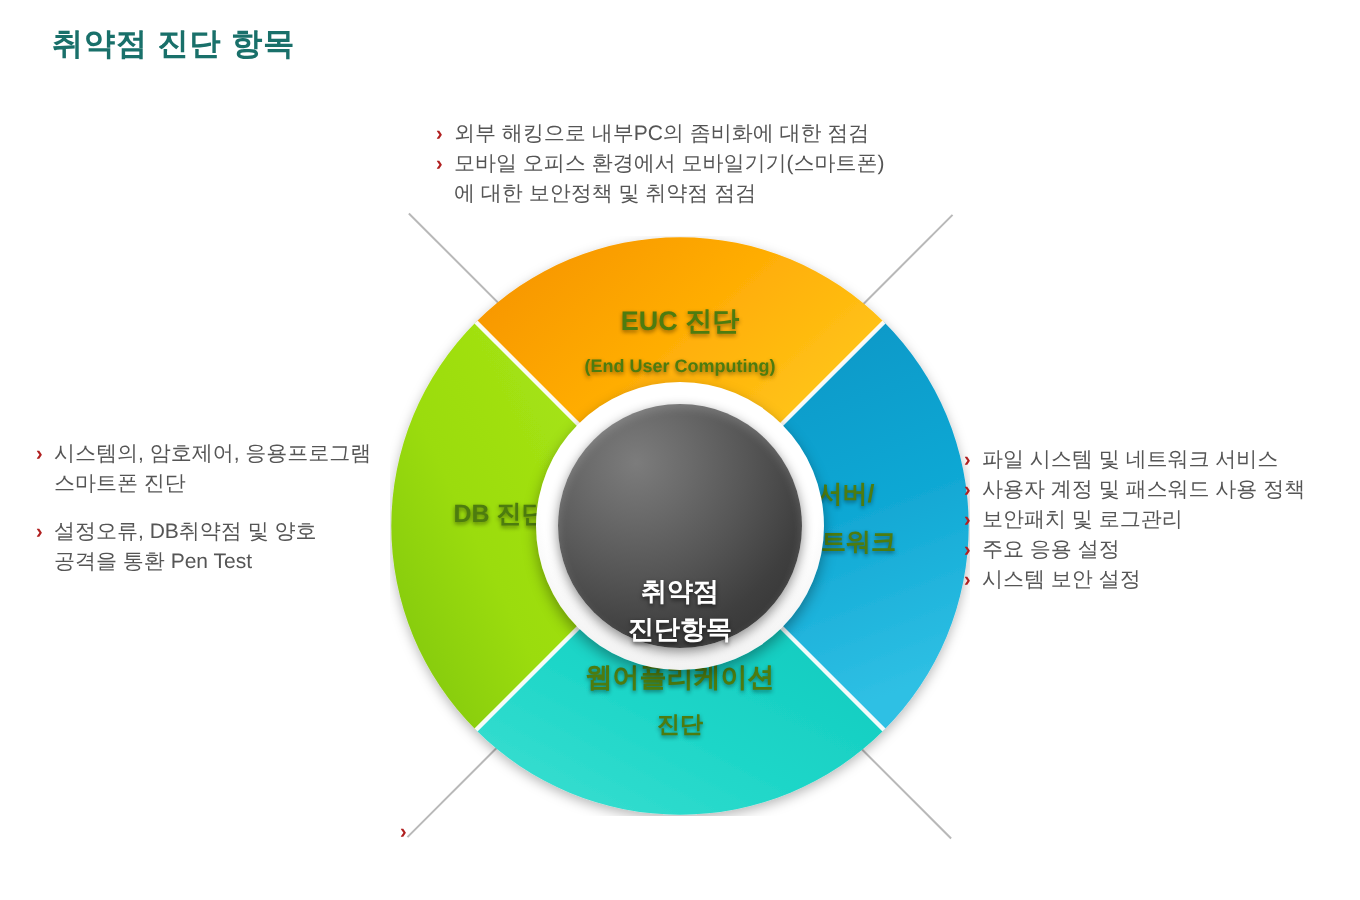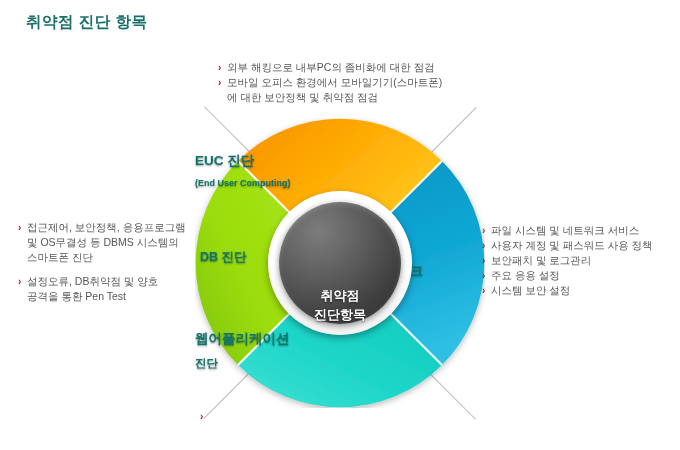--- a/index.html
+++ b/index.html
@@ -39,21 +39,21 @@
   #note-bottom{left:200px;top:409px;}
 
   
   .conn{position:absolute;background:#b8b8b8;height:1px;transform-origin:0 0;}
 
   
   .donut-wrap{position:absolute;left:195px;top:118px;width:290px;height:290px;}
   .donut{position:absolute;left:0;top:0;width:290px;height:290px;}
 
   .seg-label{
-    position:absolute;color:#0f766e;
+    position:absolute;color:#4d7c0f;text-align:center;
     text-shadow:0 1px 2px rgba(0,0,0,0.45);
     font-weight:bold;pointer-events:none;white-space:nowrap;
   }
   .seg-label .sub{display:block;font-size:9px;font-weight:bold;margin-top:8px;}
   #label-euc{left:0;top:34px;width:290px;font-size:13.5px;}
   #label-server{left:178px;top:121px;width:100px;font-size:12.5px;line-height:16px;}
   #label-db{left:5px;top:131px;width:100px;font-size:12.5px;}
   #label-web{left:0;top:213px;width:290px;font-size:13.5px;line-height:16px;}
   #label-web .sub{font-size:11.5px;}
 
@@ -169,23 +169,22 @@
     <span class="li">
       <span class="bullet">›</span>
       <span>모바일 오피스 환경에서 모바일기기(스마트폰)</span>
     </span>
     <span class="cont">에 대한 보안정책 및 취약점 점검</span>
   </div>
 
   <div class="note" id="note-left">
     <span class="li">
       <span class="bullet">›</span>
-      <span>접근제어, 보안정책, 응용프로그램</span>
-    </span>
-    <span class="cont">및 OS무결성 등 DBMS 시스템의</span>
+      <span>시스템의, 암호제어, 응용프로그램</span>
+    </span>
     <span class="cont">스마트폰 진단</span>
     <span class="gap"></span>
     <span class="li">
       <span class="bullet">›</span>
       <span>설정오류, DB취약점 및 양호</span>
     </span>
     <span class="cont">공격을 통환 Pen Test</span>
   </div>
 
   <div class="note" id="note-right">

